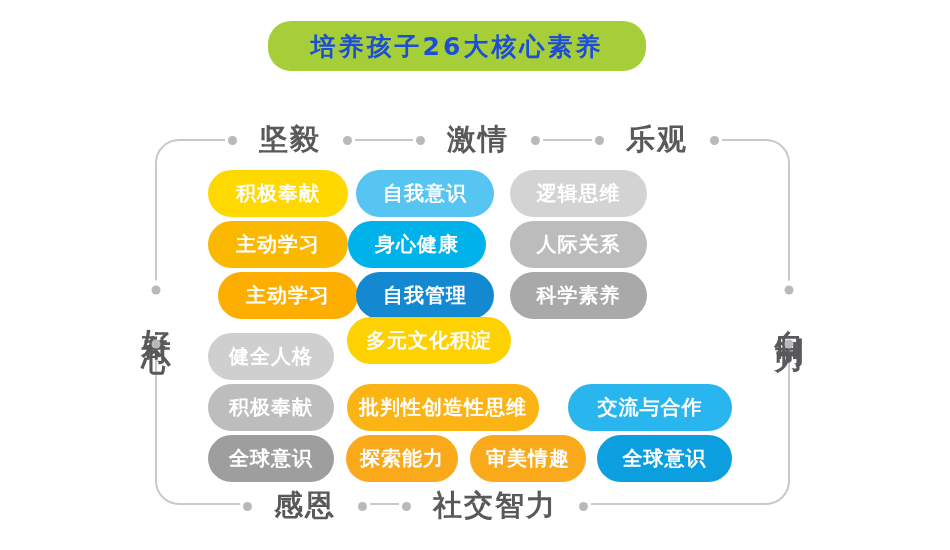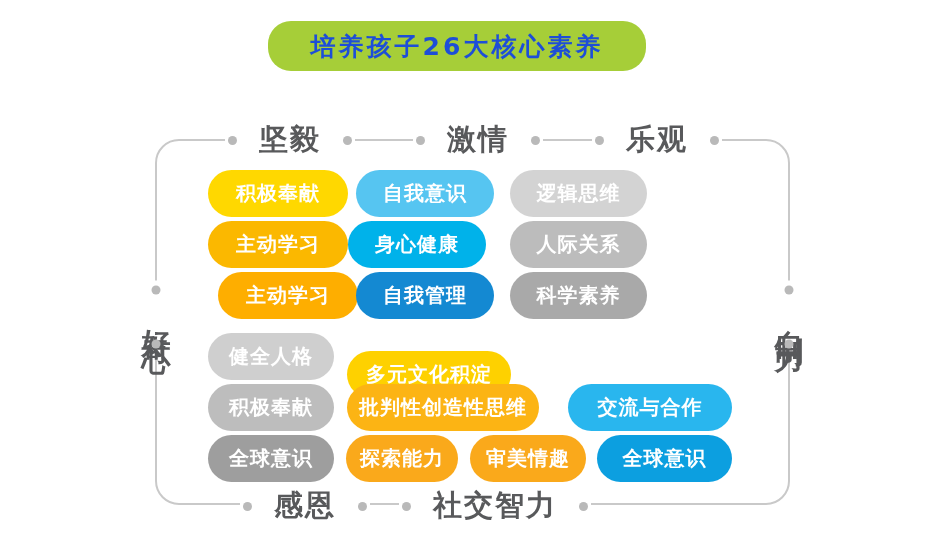--- a/index.html
+++ b/index.html
@@ -96,21 +96,21 @@
 
   <div class="pill" style="left: 208px; top: 221px; width: 140px; background: rgb(251, 184, 0);">主动学习</div>
   <div class="pill" style="left: 348px; top: 221px; width: 138px; background: rgb(0, 178, 234);">身心健康</div>
   <div class="pill" style="left: 510px; top: 221px; width: 137px; background: rgb(188, 188, 188);">人际关系</div>
 
   <div class="pill" style="left: 218px; top: 272px; width: 140px; background: rgb(254, 174, 0);">主动学习</div>
   <div class="pill" style="left: 356px; top: 272px; width: 138px; background: rgb(20, 137, 210);">自我管理</div>
   <div class="pill" style="left: 510px; top: 272px; width: 137px; background: rgb(169, 169, 169);">科学素养</div>
 
   <div class="pill" style="left: 208px; top: 333px; width: 126px; background: rgb(207, 207, 207);">健全人格</div>
-  <div class="pill" style="left: 347px; top: 351px; width: 164px; background: rgb(254, 209, 0);">多元文化积淀</div>
+  <div class="pill" style="left: 347px; top: 317px; width: 164px; background: rgb(254, 209, 0);">多元文化积淀</div>
 
   <div class="pill" style="left: 208px; top: 384px; width: 126px; background: rgb(189, 189, 189);">积极奉献</div>
   <div class="pill" style="left: 347px; top: 384px; width: 192px; background: rgb(252, 180, 20);">批判性创造性思维</div>
   <div class="pill" style="left: 568px; top: 384px; width: 164px; background: rgb(41, 182, 238);">交流与合作</div>
 
   <div class="pill" style="left: 208px; top: 435px; width: 126px; background: rgb(158, 158, 158);">全球意识</div>
   <div class="pill" style="left: 346px; top: 435px; width: 112px; background: rgb(250, 169, 27);">探索能力</div>
   <div class="pill" style="left: 470px; top: 435px; width: 116px; background: rgb(250, 169, 27);">审美情趣</div>
   <div class="pill" style="left: 597px; top: 435px; width: 135px; background: rgb(12, 159, 224);">全球意识</div>
 

